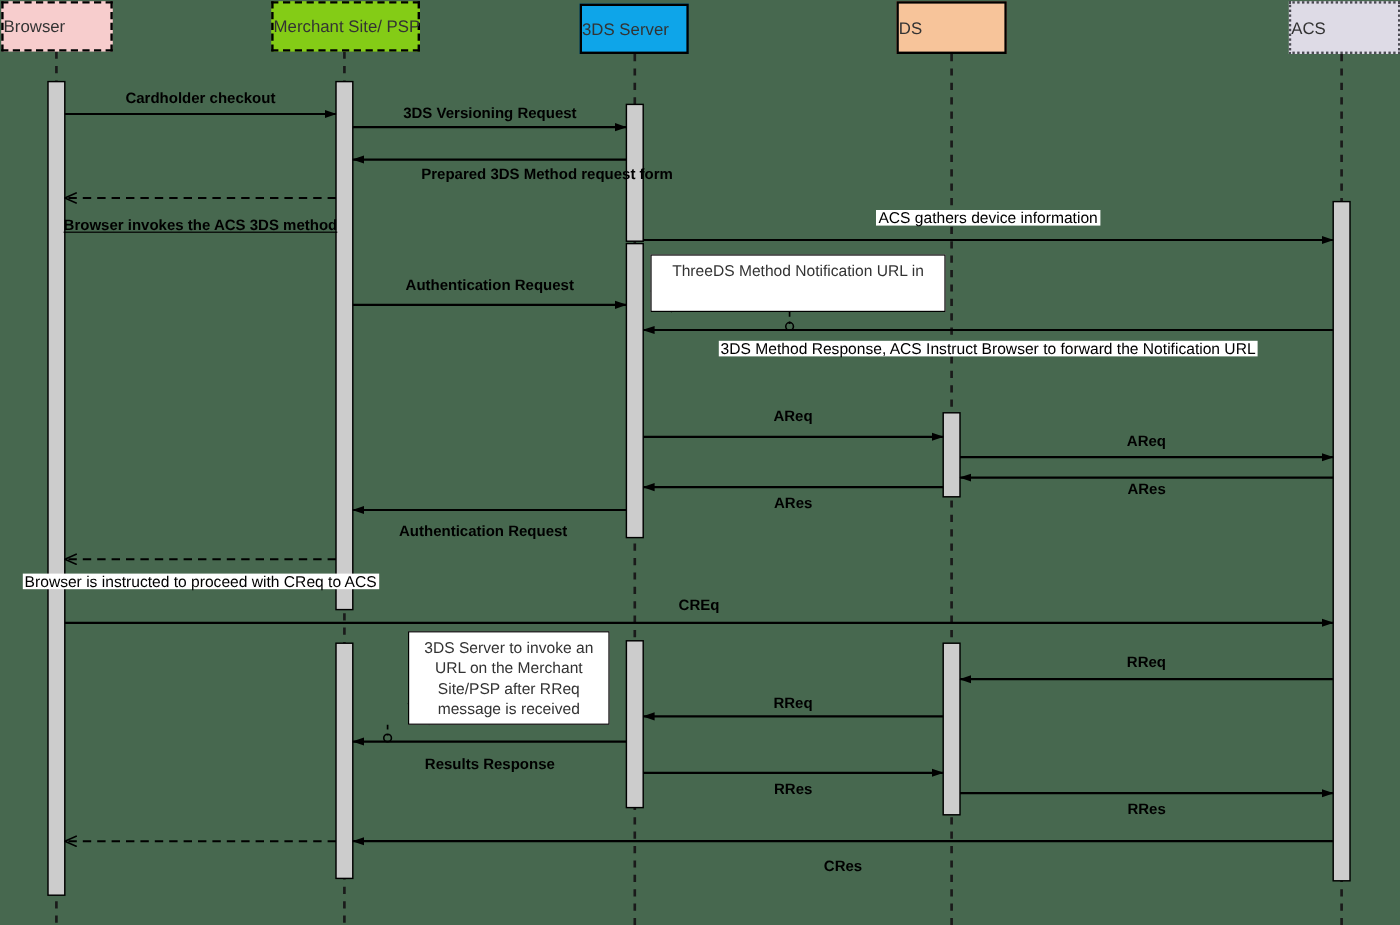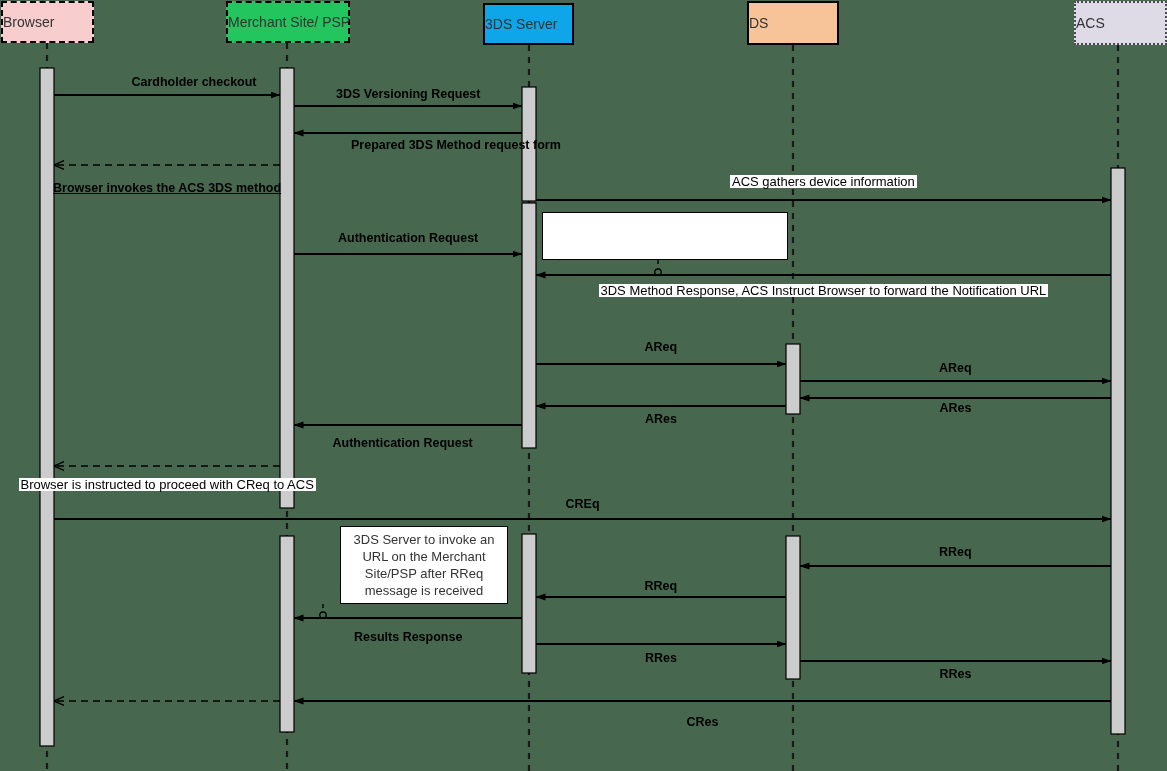--- a/index.html
+++ b/index.html
@@ -129,35 +129,35 @@
         <polyline points="340,586 358,604" fill="none" stroke="#000000" stroke-width="1.2"></polyline>
         <line x1="323" y1="604" x2="323" y2="613" stroke="#000000" stroke-width="1.4" stroke-dasharray="4,4"></line>
         <circle cx="323" cy="615" r="3.2" fill="none" stroke="#000000" stroke-width="1.3"></circle>
       </g>
   </svg>
 
   <div id="actors-layer">
       <div class="actor-box" style="left: 1px; top: 1px; width: 93px; height: 42px; background: rgb(247, 205, 205); border: 2px dashed rgb(0, 0, 0);">
         <span>Browser</span>
       </div>
-      <div class="actor-box" style="left: 226px; top: 1px; width: 124px; height: 42px; background: #22c55e; border: 2px dashed rgb(0, 0, 0);">
+      <div class="actor-box" style="left: 226px; top: 1px; width: 124px; height: 42px; background: #84cc16; border: 2px dashed rgb(0, 0, 0);">
         <span>Merchant Site/ PSP</span>
       </div>
       <div class="actor-box" style="left: 483px; top: 3px; width: 91px; height: 42px; background: #0ea5e9; border: 2px solid rgb(0, 0, 0);">
         <span>3DS Server</span>
       </div>
       <div class="actor-box" style="left: 747px; top: 1px; width: 92px; height: 44px; background: rgb(247, 196, 154); border: 2px solid rgb(0, 0, 0);">
         <span>DS</span>
       </div>
       <div class="actor-box" style="left: 1074px; top: 1px; width: 93px; height: 44px; background: rgb(222, 219, 230); border: 2px dotted rgb(74, 74, 82);">
         <span>ACS</span>
       </div>
     </div>
   <div id="labels-layer">
-      <div class="msg-label" style="top: 76px; left: 104.5px; visibility: visible; margin-left: 27px;">Cardholder checkout</div>
+      <div class="msg-label" style="top: 76px; left: 104.5px; visibility: visible;">Cardholder checkout</div>
       <div class="msg-label" style="top: 88px; left: 336px; visibility: visible;">3DS Versioning Request</div>
       <div class="msg-label" style="top: 139px; left: 303px; visibility: visible; padding-left: 48px;">Prepared 3DS Method request form</div>
       <div class="msg-label" style="top: 182px; left: 53px; visibility: visible; text-decoration: underline;">Browser invokes the ACS 3DS method</div>
       <div class="msg-label boxed" style="top: 175px; left: 730px; visibility: visible;">ACS gathers device information</div>
       <div class="msg-label" style="top: 232px; left: 338px; visibility: visible; text-align: center;">Authentication Request</div>
       <div class="msg-label boxed" style="top: 284px; left: 598.5px; visibility: visible;">3DS Method Response, ACS Instruct Browser to forward the Notification URL</div>
       <div class="msg-label" style="top: 341px; left: 644.5px; visibility: visible;">AReq</div>
       <div class="msg-label" style="top: 362px; left: 939px; visibility: visible;">AReq</div>
       <div class="msg-label" style="top: 402px; left: 939.5px; visibility: visible;">ARes</div>
       <div class="msg-label" style="top: 413px; left: 645px; visibility: visible;">ARes</div>
@@ -166,20 +166,21 @@
       <div class="msg-label" style="top: 498px; left: 565.5px; visibility: visible;">CREq</div>
       <div class="msg-label" style="top: 546px; left: 939px; visibility: visible;">RReq</div>
       <div class="msg-label" style="top: 580px; left: 644.5px; visibility: visible;">RReq</div>
       <div class="msg-label" style="top: 631px; left: 354px; visibility: visible;">Results Response</div>
       <div class="msg-label" style="top: 652px; left: 645px; visibility: visible;">RRes</div>
       <div class="msg-label" style="top: 668px; left: 939.5px; visibility: visible;">RRes</div>
       <div class="msg-label" style="top: 716px; left: 686.5px; visibility: visible;">CRes</div>
     </div>
   <div id="notes-layer">
       <div class="note-box" style="left: 542px; top: 212px; width: 246px; height: 48px;">
+        <div>ThreeDS Method Notification URL in</div>
       </div>
       <div class="note-box" style="left: 340px; top: 526px; width: 168px; height: 78px;">
         <div>3DS Server to invoke an</div>
         <div>URL on the Merchant</div>
         <div>Site/PSP after RReq</div>
         <div>message is received</div>
       </div>
     </div>
 
 </div>

